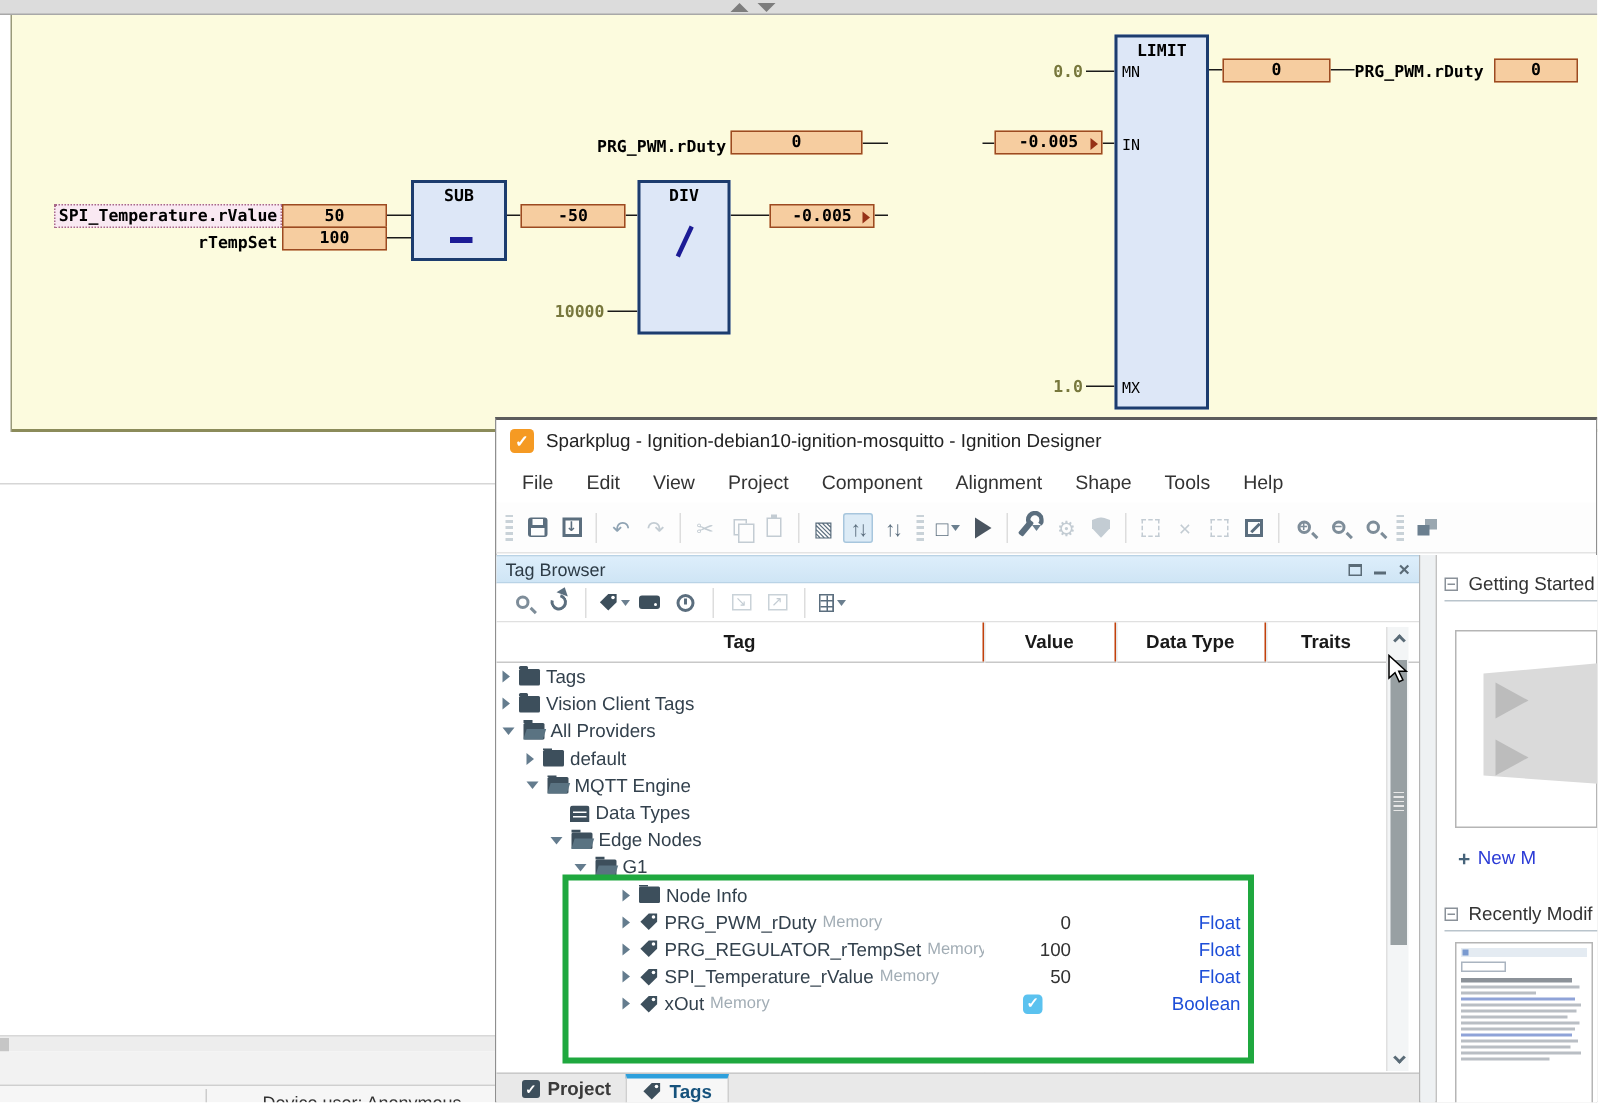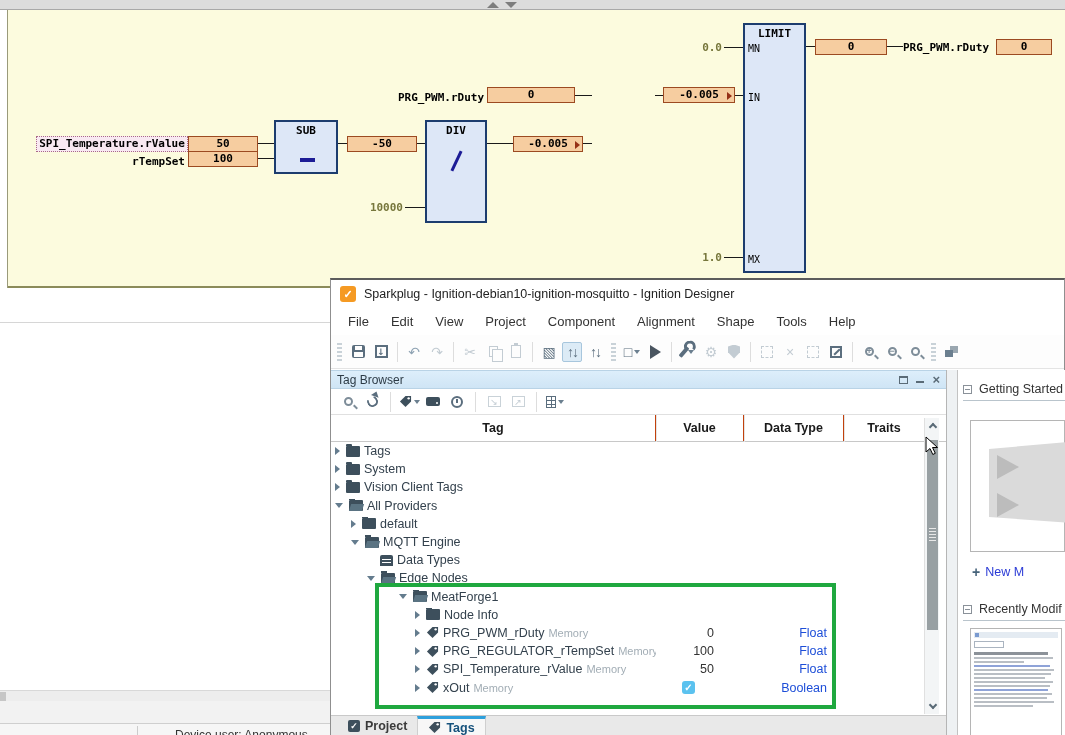--- a/index.html
+++ b/index.html
@@ -386,29 +386,20 @@
               <span class="fci"></span>
               <span class="tlabel">Tags</span>
             </div>
           <div class="vcell"></div>
             <div class="dcell"></div>
         </div>
         <div class="trow">
           <div class="tcell" style="padding-left:4px">
               <span class="arr-r"></span>
               <span class="fci"></span>
-              <span class="tlabel">System</span>
-            </div>
-          <div class="vcell"></div>
-            <div class="dcell"></div>
-        </div>
-        <div class="trow">
-          <div class="tcell" style="padding-left:4px">
-              <span class="arr-r"></span>
-              <span class="fci"></span>
               <span class="tlabel">Vision Client Tags</span>
             </div>
           <div class="vcell"></div>
             <div class="dcell"></div>
         </div>
         <div class="trow">
           <div class="tcell" style="padding-left:4px">
               <span class="arr-d"></span>
               <span class="fco"></span>
               <span class="tlabel">All Providers</span>
@@ -446,24 +437,24 @@
         <div class="trow">
           <div class="tcell" style="padding-left:36px">
               <span class="arr-d"></span>
               <span class="fco"></span>
               <span class="tlabel">Edge Nodes</span>
             </div>
           <div class="vcell"></div>
             <div class="dcell"></div>
         </div>
         <div class="trow">
-          <div class="tcell" style="padding-left:68px">
+          <div class="tcell" style="padding-left:52px">
               <span class="arr-d"></span>
               <span class="fco"></span>
-              <span class="tlabel">MeatForge1</span>
+              <span class="tlabel">G1</span>
             </div>
           <div class="vcell"></div>
             <div class="dcell"></div>
         </div>
         <div class="trow">
           <div class="tcell" style="padding-left:84px">
               <span class="arr-r"></span>
               <span class="fci"></span>
               <span class="tlabel">Node Info</span>
             </div>

